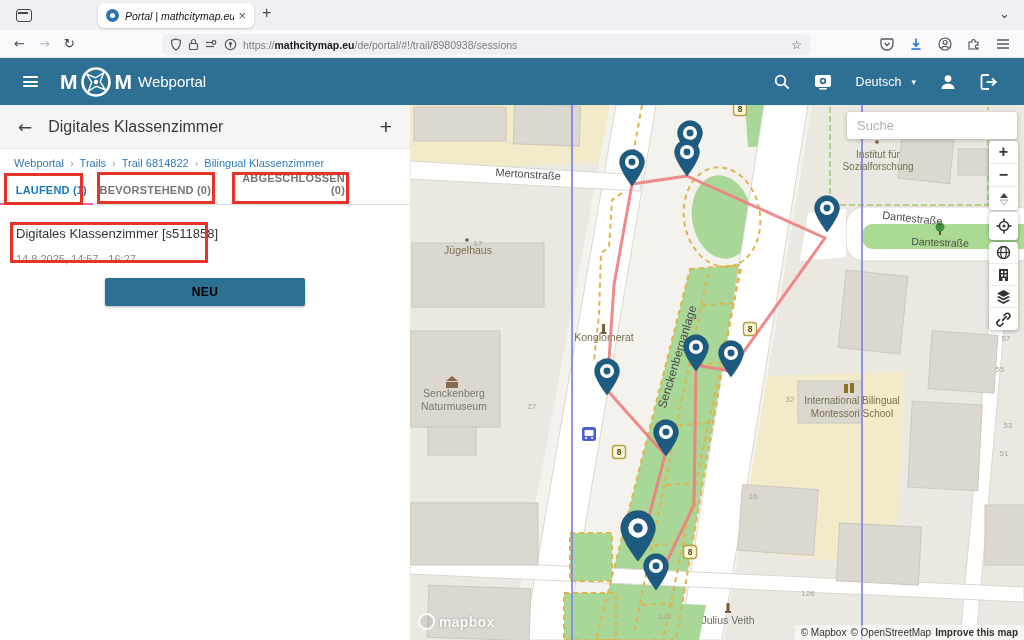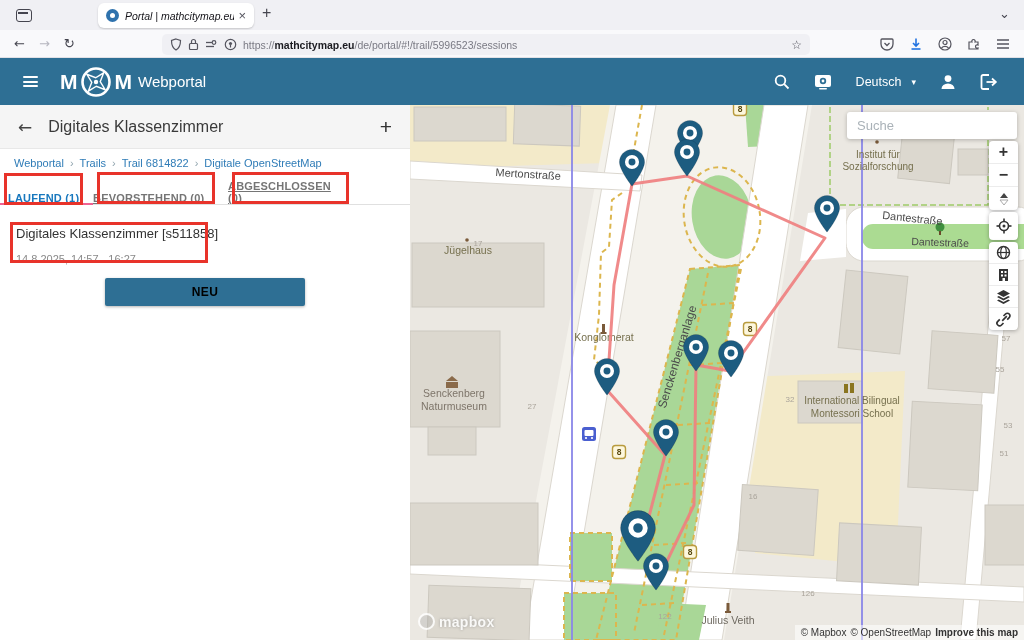--- a/index.html
+++ b/index.html
@@ -41,21 +41,21 @@
 
   
   .panel { position:absolute; left:0; top:105px; width:410px; height:535px; background:#fff; }
   .p-head { position:absolute; left:0; top:0; width:410px; height:44px; background:#f5f5f5; border-bottom:1px solid #e8e8e8; display:flex; align-items:center; }
   .p-back { font-size:17px; color:#444; margin-left:18px; font-family:"DejaVu Sans",sans-serif; }
   .p-title { font-size:16px; color:#3a3a3a; margin-left:16px; }
   .p-add { margin-left:auto; margin-right:18px; font-size:21px; color:#333; }
   .crumbs { position:absolute; left:14px; top:52px; font-size:11px; color:#2f7cb7; display:flex; gap:6px; white-space:nowrap; }
   .crumbs .sep { color:#90a4ae; }
   .tabbar { position:absolute; left:0; top:72px; width:410px; height:28px; border-bottom:1px solid #e0e0e0; display:flex; align-items:flex-end; }
-  .ptab { font-size:11px; font-weight:bold; color:#757575; text-align:left; letter-spacing:.2px;text-decoration:underline; }
+  .ptab { font-size:11px; font-weight:bold; color:#757575; text-align:right; padding-bottom:8px; letter-spacing:.2px; }
   .ptab.active { color:#1878be;margin-left:8px; }
   .t1 { width:79px; margin-left:4px; } .t2 { width:118px; margin-left:6px; } .t3 { width:117px; margin-left:17px; }
   .underline { position:absolute; left:0; top:98px; width:93px; height:2px; background:#f06292; }
   .session { position:absolute; left:16px; top:121px; }
   .s-title { font-size:13px; color:#333; }
   .s-time { font-size:11px; color:#8a8a8a; margin-top:12px; }
   .neu { position:absolute; left:105px; top:173px; width:200px; height:28px; background:#2e6f94; color:#000000; font-size:12px; font-weight:bold; border:none; border-radius:2px; box-shadow:0 1px 3px rgba(0,0,0,.3); letter-spacing:.4px; }
   .red-frame { position:absolute; border:3px solid #e8332a; pointer-events:none; }
 
   
@@ -104,21 +104,21 @@
       <svg width="13" height="11" viewBox="0 0 13 11">
           <line x1="1" y1="7.5" x2="9" y2="7.5" stroke="#55555f" stroke-width="1.3"></line>
           <circle cx="9" cy="3.5" r="1.8" fill="none" stroke="#55555f" stroke-width="1.2"></circle>
           <line x1="1" y1="3.5" x2="7" y2="3.5" stroke="#55555f" stroke-width="1.3"></line>
         </svg>
       <svg width="13" height="13" viewBox="0 0 13 13">
           <circle cx="6.5" cy="6.5" r="5.2" fill="none" stroke="#55555f" stroke-width="1.2"></circle>
           <circle cx="6.5" cy="5.5" r="1.6" fill="#55555f"></circle>
           <path d="M6.5 7 L6.5 9.5" stroke="#55555f" stroke-width="1.2"></path>
         </svg>
-      <span class="urltext"><span>https://</span><b>mathcitymap.eu</b><span>/de/portal/#!/trail/5996523/sessions</span></span>
+      <span class="urltext"><span>https://</span><b>mathcitymap.eu</b><span>/de/portal/#!/trail/8980938/sessions</span></span>
       <span class="star">☆</span>
     </div>
     <div class="tb-right">
       <svg width="14" height="14" viewBox="0 0 14 14">
           <path d="M2 2 h10 a1 1 0 0 1 1 1 v4 a6 6 0 0 1 -12 0 v-4 a1 1 0 0 1 1 -1 z" fill="none" stroke="#55555f" stroke-width="1.3"></path>
           <path d="M4.5 6 L7 8.5 L9.5 6" fill="none" stroke="#55555f" stroke-width="1.3"></path>
         </svg>
       <svg width="14" height="14" viewBox="0 0 14 14">
           <path d="M7 1.5 V8.5 M4 6 L7 9 L10 6" fill="none" stroke="#2374e1" stroke-width="1.6"></path>
           <line x1="2.5" y1="12" x2="11.5" y2="12" stroke="#2374e1" stroke-width="1.6"></line>
@@ -188,21 +188,21 @@
       <span class="p-title">Digitales Klassenzimmer</span>
       <span class="p-add">+</span>
     </div>
     <div class="crumbs">
       <span>Webportal</span>
         <span class="sep">›</span>
       <span>Trails</span>
         <span class="sep">›</span>
       <span>Trail 6814822</span>
         <span class="sep">›</span>
-      <span>Digitale OpenStreetMap</span>
+      <span>Bilingual Klassenzimmer</span>
     </div>
     <div class="tabbar">
       <div class="ptab t1 active">LAUFEND (1)</div>
       <div class="ptab t2">BEVORSTEHEND (0)</div>
       <div class="ptab t3">ABGESCHLOSSEN (0)</div>
     </div>
     <div class="underline"></div>
     <div class="session">
       <div class="s-title">Digitales Klassenzimmer [s511858]</div>
       <div class="s-time">14.8.2025, 14:57 - 16:27</div>

